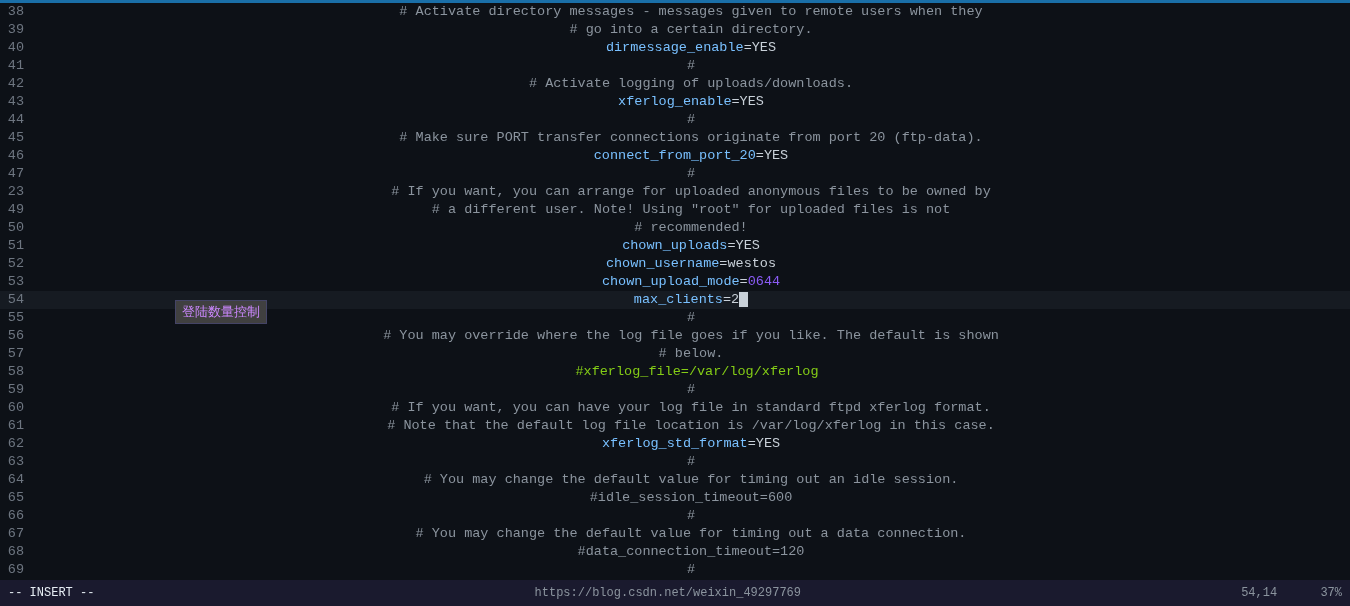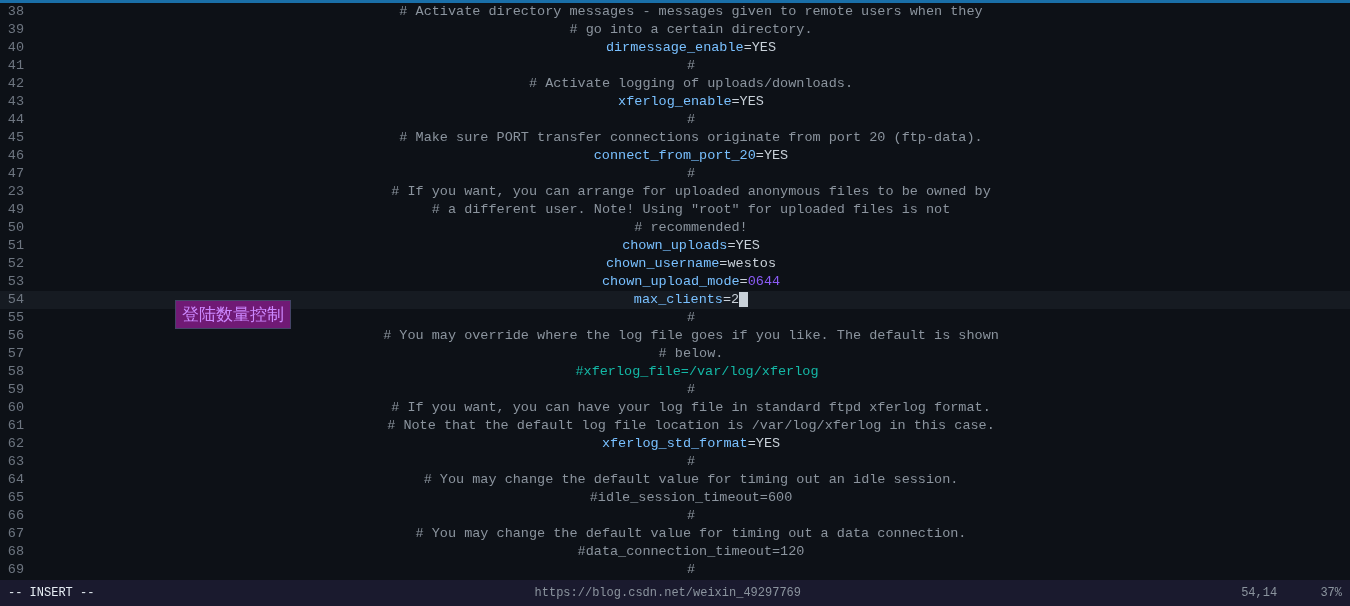--- a/index.html
+++ b/index.html
@@ -59,25 +59,25 @@
     
     .line-54 {
       background-color: #161b22;
     }
 
     
     .tooltip {
       position: absolute;
       top: 300px;
       left: 175px;
-      background-color: #701a75;
+      background-color: #404040;
       border: 1px solid #444466;
       color: #cc88ff;
       font-family: 'SimHei', 'Microsoft YaHei', sans-serif;
-      font-size: 17px;
+      font-size: 13px;
       padding: 2px 6px;
       white-space: nowrap;
       z-index: 10;
     }
 
     .statusbar {
       height: 26px;
       background-color: #1a1a2e;
       display: flex;
       align-items: center;
@@ -123,21 +123,21 @@
       <div class="line"><span class="line-number">23</span><span class="line-content" style="color: rgb(139, 148, 158);"># If you want, you can arrange for uploaded anonymous files to be owned by</span></div>
       <div class="line"><span class="line-number">49</span><span class="line-content" style="color: rgb(139, 148, 158);"># a different user. Note! Using "root" for uploaded files is not</span></div>
       <div class="line"><span class="line-number">50</span><span class="line-content" style="color: rgb(139, 148, 158);"># recommended!</span></div>
       <div class="line"><span class="line-number">51</span><span class="line-content"><span style="color: rgb(121, 192, 255);">chown_uploads</span><span style="color: rgb(201, 209, 217);">=</span><span style="color: rgb(201, 209, 217);">YES</span></span></div>
       <div class="line"><span class="line-number">52</span><span class="line-content"><span style="color: rgb(121, 192, 255);">chown_username</span><span style="color: rgb(201, 209, 217);">=</span><span style="color: rgb(201, 209, 217);">westos</span></span></div>
       <div class="line"><span class="line-number">53</span><span class="line-content"><span style="color: rgb(121, 192, 255);">chown_upload_mode</span><span style="color: rgb(201, 209, 217);">=</span><span style="color: #8b5cf6;">0644</span></span></div>
       <div class="line line-54"><span class="line-number">54</span><span class="line-content"><span style="color: rgb(121, 192, 255);">max_clients</span><span style="color: rgb(201, 209, 217);">=</span><span style="color: rgb(201, 209, 217);">2</span><span class="line-cursor-block"> </span></span></div>
       <div class="line"><span class="line-number">55</span><span class="line-content" style="color: rgb(139, 148, 158);">#</span></div>
       <div class="line"><span class="line-number">56</span><span class="line-content" style="color: rgb(139, 148, 158);"># You may override where the log file goes if you like. The default is shown</span></div>
       <div class="line"><span class="line-number">57</span><span class="line-content" style="color: rgb(139, 148, 158);"># below.</span></div>
-      <div class="line"><span class="line-number">58</span><span class="line-content" style="color: #14b8a6; margin-left: 12px;">#xferlog_file=/var/log/xferlog</span></div>
+      <div class="line"><span class="line-number">58</span><span class="line-content" style="color: #84cc16; margin-left: 12px;">#xferlog_file=/var/log/xferlog</span></div>
       <div class="line"><span class="line-number">59</span><span class="line-content" style="color: rgb(139, 148, 158);">#</span></div>
       <div class="line"><span class="line-number">60</span><span class="line-content" style="color: rgb(139, 148, 158);"># If you want, you can have your log file in standard ftpd xferlog format.</span></div>
       <div class="line"><span class="line-number">61</span><span class="line-content" style="color: rgb(139, 148, 158);"># Note that the default log file location is /var/log/xferlog in this case.</span></div>
       <div class="line"><span class="line-number">62</span><span class="line-content"><span style="color: rgb(121, 192, 255);">xferlog_std_format</span><span style="color: rgb(201, 209, 217);">=</span><span style="color: rgb(201, 209, 217);">YES</span></span></div>
       <div class="line"><span class="line-number">63</span><span class="line-content" style="color: rgb(139, 148, 158);">#</span></div>
       <div class="line"><span class="line-number">64</span><span class="line-content" style="color: rgb(139, 148, 158);"># You may change the default value for timing out an idle session.</span></div>
       <div class="line"><span class="line-number">65</span><span class="line-content" style="color: rgb(139, 148, 158);">#idle_session_timeout=600</span></div>
       <div class="line"><span class="line-number">66</span><span class="line-content" style="color: rgb(139, 148, 158);">#</span></div>
       <div class="line"><span class="line-number">67</span><span class="line-content" style="color: rgb(139, 148, 158);"># You may change the default value for timing out a data connection.</span></div>
       <div class="line"><span class="line-number">68</span><span class="line-content" style="color: rgb(139, 148, 158);">#data_connection_timeout=120</span></div>

